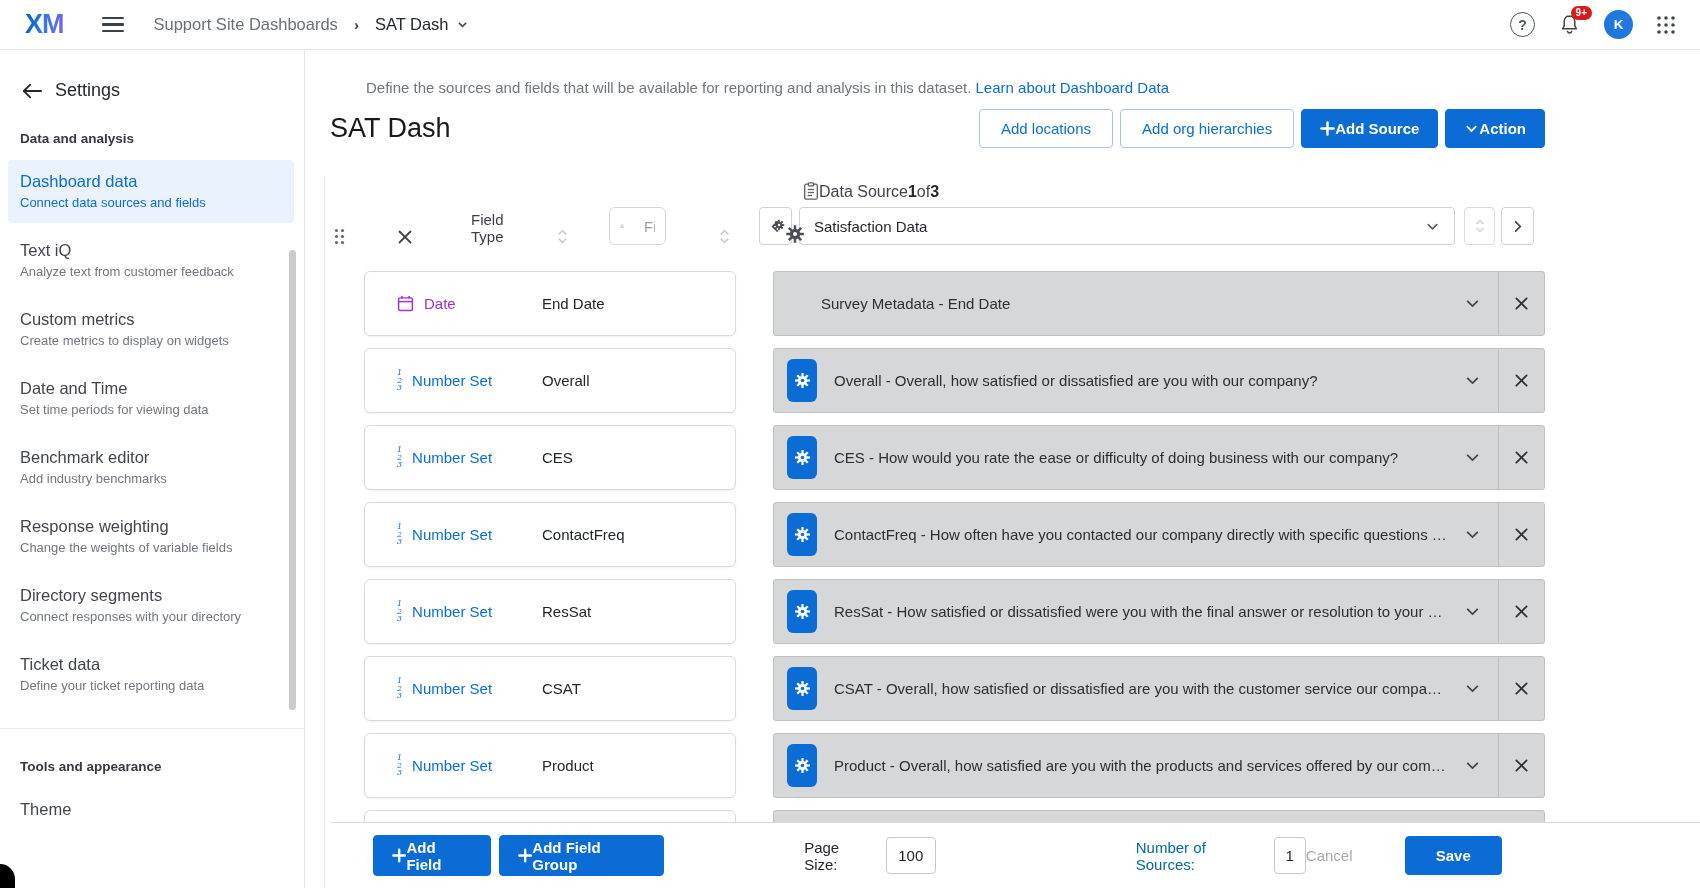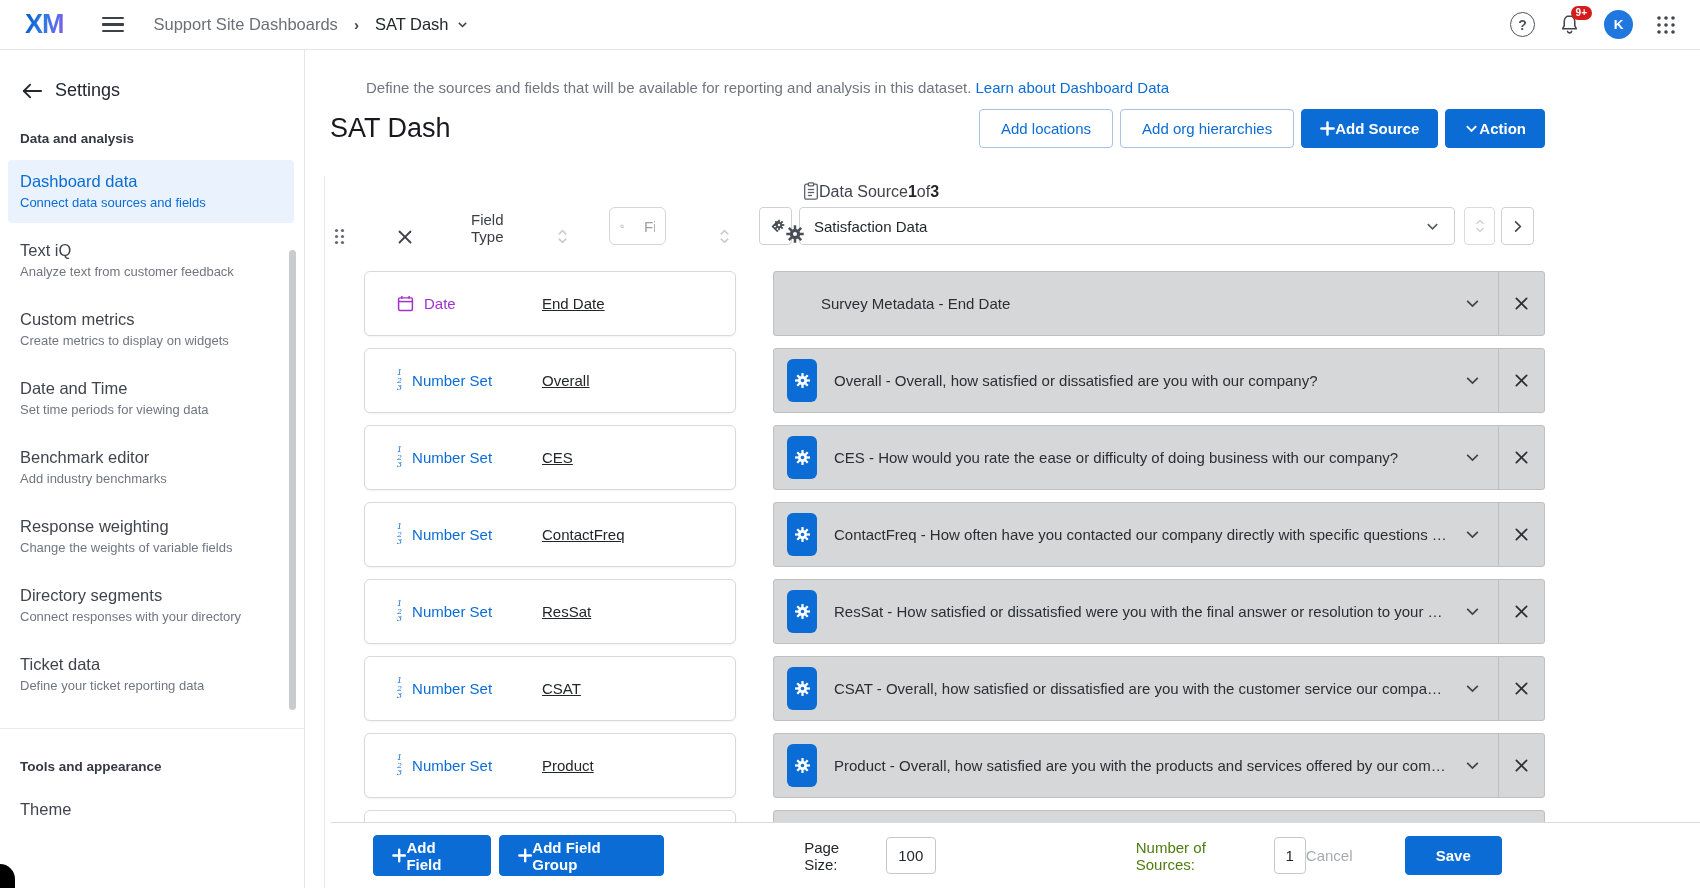--- a/index.html
+++ b/index.html
@@ -96,42 +96,42 @@
   .rows-area { flex:1; overflow:hidden; margin-top:26px; padding-right:155px; }
   .field-row { display:flex; height:65px; margin-bottom:12px; }
   .card { margin-left:33px; width:372px; flex-shrink:0; border:1px solid #d7d9db; border-radius:6px;
     background:#fff; display:flex; align-items:center; box-shadow:0 1px 2px rgba(0,0,0,.05); cursor:grab; }
   .card-type { display:flex; align-items:center; gap:10px; margin-left:32px; width:145px; flex-shrink:0; }
   .type-label { font-size:15px; }
   .type-date { color:#a032cc; }
   .type-num { color:#0b6cd6; }
   .num-icon { font-size:8px; line-height:0.95; font-style:italic; color:#0b6cd6;
     font-family:"DejaVu Serif",serif; white-space:pre-line; }
-  .card-name { font-size:15px; color:#22262b;text-decoration:underline; }
+  .card-name { font-size:15px; color:#22262b; }
   .map-row { flex:1; margin-left:37px; background:#d5d7d8; border:1px solid #bec0c2; border-radius:3px;
     display:flex; align-items:center; min-width:0; }
   .gear-btn { width:30px; height:43px; margin-left:13px; background:#0b6cd6; border-radius:6px;
     display:flex; align-items:center; justify-content:center; cursor:pointer; flex-shrink:0; }
   .map-text { margin-left:17px; font-size:15px; color:#2b2f34; white-space:nowrap; overflow:hidden;
     text-overflow:ellipsis; flex:1; }
   .map-text.no-gear { margin-left:47px; }
   .map-chevron { margin:0 17px; cursor:pointer; display:flex; flex-shrink:0; }
   .map-close { width:46px; align-self:stretch; border-left:1px solid #bcbec0; display:flex;
     align-items:center; justify-content:center; cursor:pointer; flex-shrink:0; }
 
   
   .footer { height:66px; border-top:1px solid #d8dadc; display:flex; align-items:center;
     padding:0 198px 0 42px; background:#fff; flex-shrink:0; }
   .btn-footer { height:41px; font-weight:bold; }
   .gap8 { margin-left:8px; }
   .ps-label { margin-left:140px; font-size:15px; color:#23272c; }
   .num-input { margin-left:12px; height:37px; border:1px solid #c6c8cb; border-radius:4px;
     text-align:center; font-size:15px; color:#23272c; font-family:inherit; outline:none; }
   .ps-input { width:50px; }
-  .ns-label { margin-left:200px; font-size:15px; color:#4d7c0f; }
+  .ns-label { margin-left:200px; font-size:15px; color:#0369a1; }
   .ns-input { width:32px; margin-left:10px; }
   .cancel-btn { margin-left:auto; font-size:15px; color:#a7abb0; cursor:pointer; background:none; border:none; font-family:inherit; }
   .save-btn { margin-left:52px; width:100px; height:39px; font-weight:bold; }
 
   .corner { position:fixed; left:0; bottom:0; width:15px; height:24px; background:#000;
     border-top-right-radius:16px; }
   svg { display:block; }
 </style>
 </head>
 <body>

